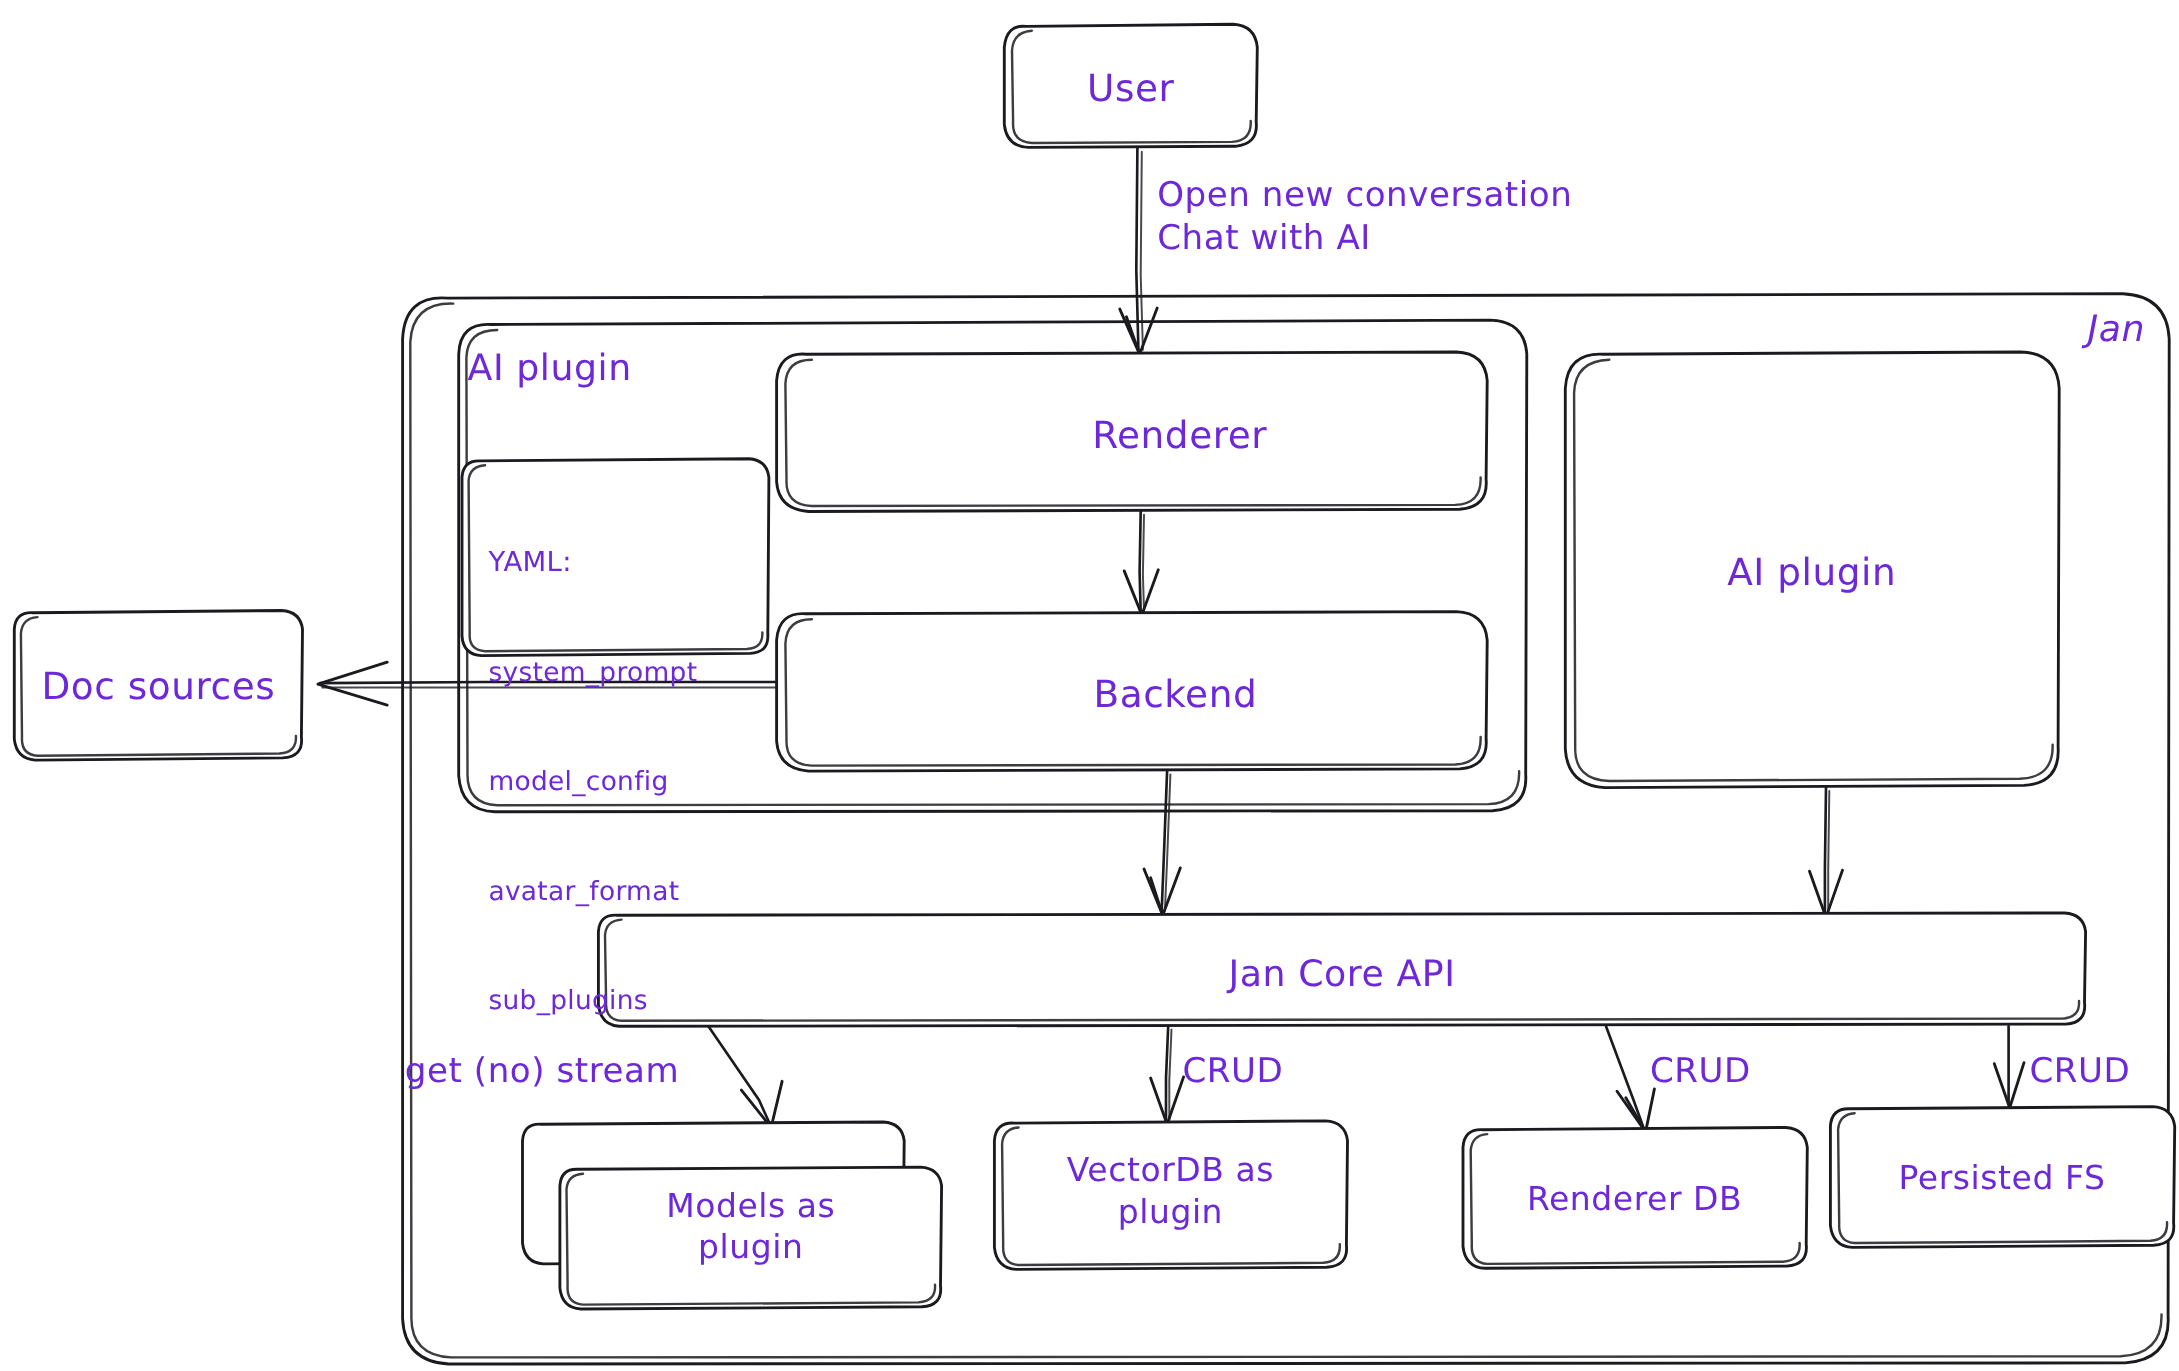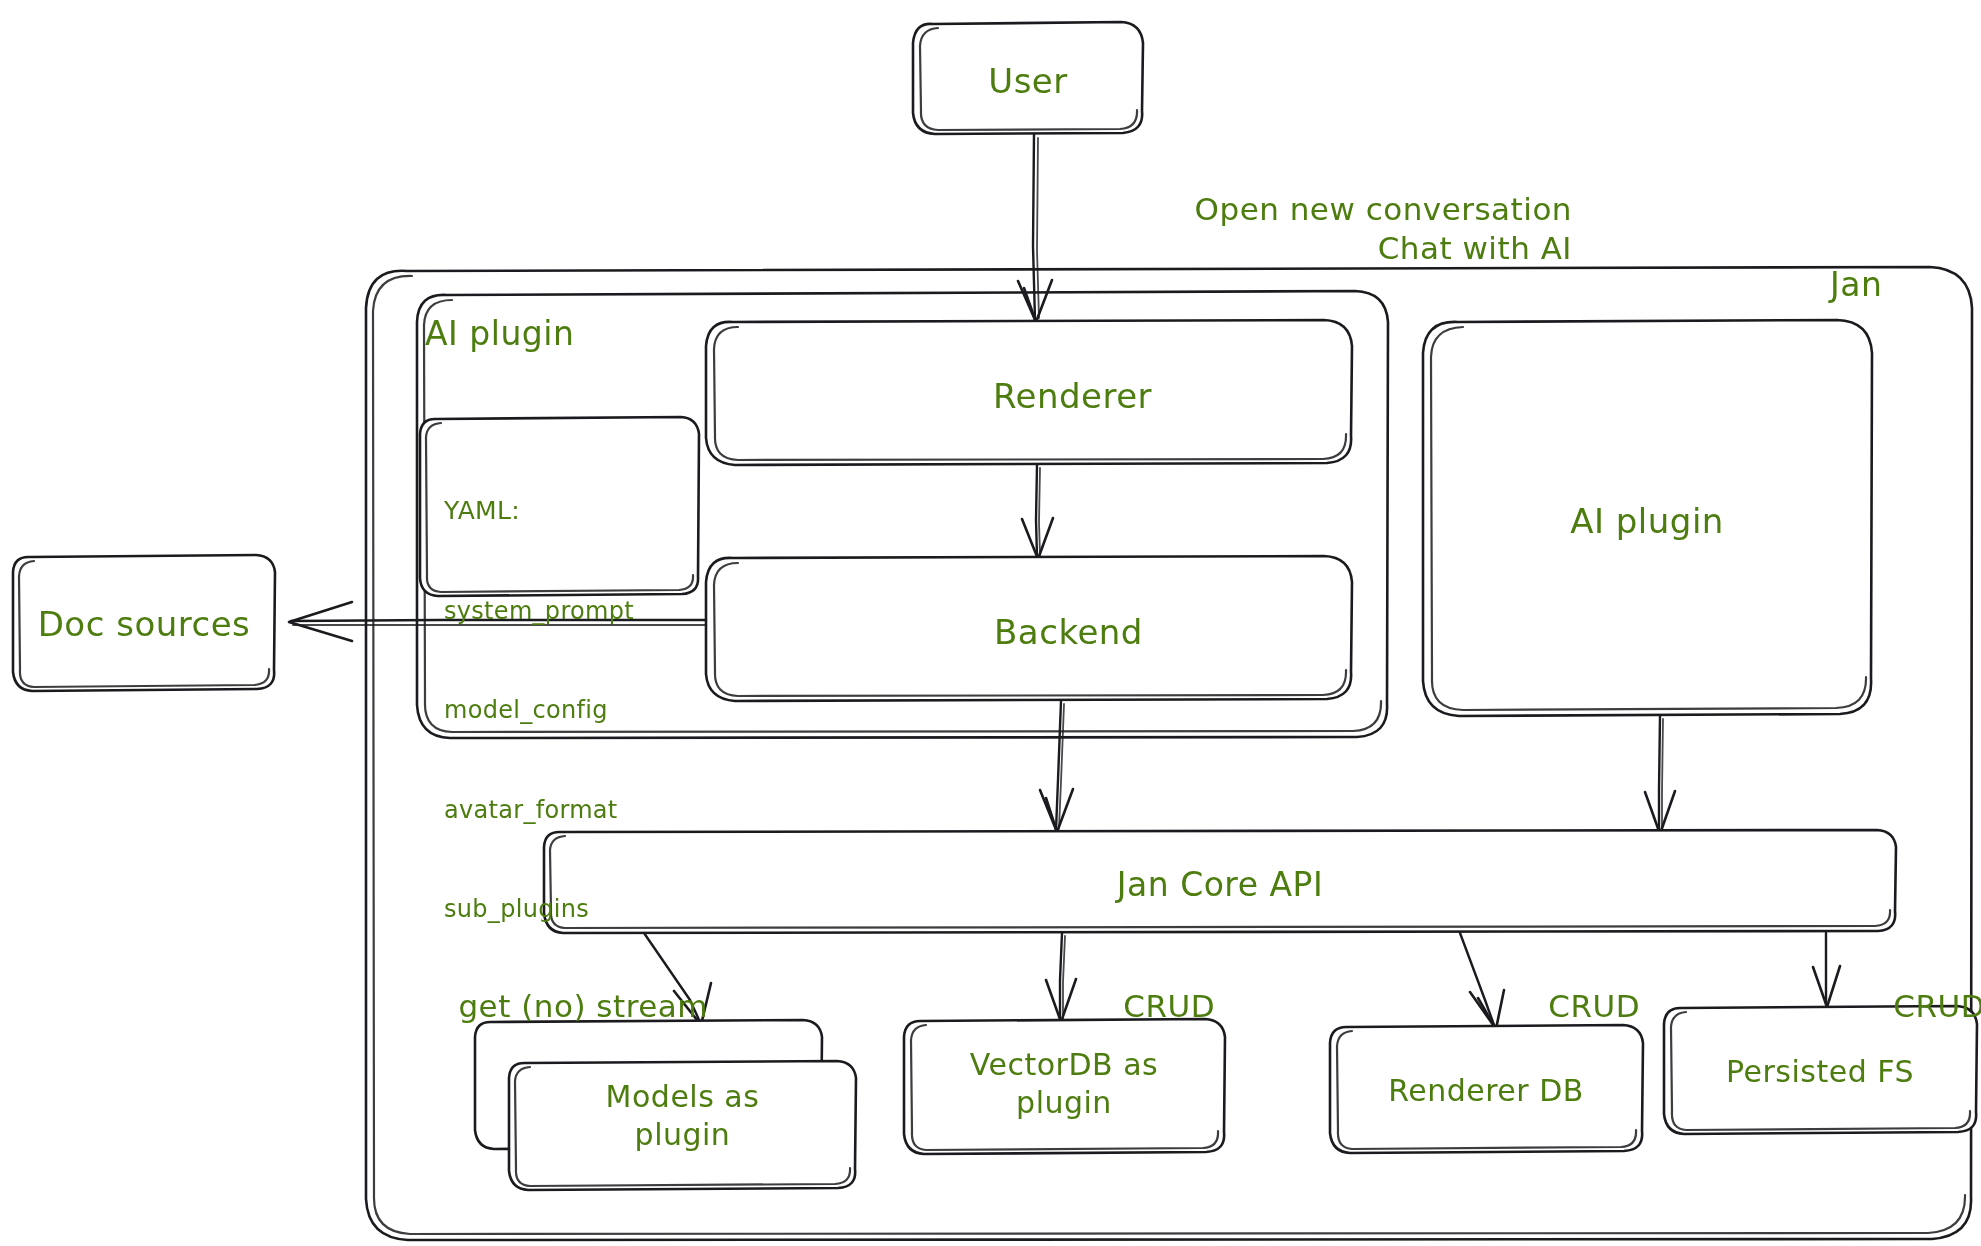--- a/index.html
+++ b/index.html
@@ -5,34 +5,34 @@
   html,body{margin:0;padding:0;background:#ffffff;}
   body{
     width:1981px;height:1246px;
     font-family:"DejaVu Sans", sans-serif;
     overflow:hidden;
   }
   #diagram-root{position:relative;width:1981px;height:1246px;background:#fff;}
   svg#sketch{position:absolute;left:0;top:0;width:1981px;height:1246px;}
   .node-label{
     position:absolute;
-    color:#4d7c0f;
+    color:#6d28d9;
     font-family:"DejaVu Sans", sans-serif;
     font-weight:400;
     letter-spacing:.5px;
     text-align:center;
     white-space:pre;
     pointer-events:none;
     line-height:1.25;
   }
   .lbl-user{font-size:34px;}
   .lbl-box{font-size:34px;}
   .lbl-core{font-size:33px;}
   .lbl-small{font-size:30px;}
-  .lbl-edge{font-size:31px;text-align:right;margin-top:32px;}
+  .lbl-edge{font-size:31px;text-align:left;}
   .lbl-group{font-size:33px;}
   .lbl-yaml{font-size:24px;text-align:left;line-height:1.38;letter-spacing:.3px;}
   .lbl-yaml .ytitle{font-size:25px;}
 </style>
 </head>
 <body>
 
 <div id="diagram-root">
 
   <svg id="sketch" viewBox="0 0 1981 1246" aria-hidden="true">
@@ -160,21 +160,21 @@
       <path class="rk" d="M1348,1027 Q1331,1026 1330,1043 L1330,1133 Q1332,1152 1350,1153 L1624,1151 Q1644,1150 1642,1131 L1643,1043 Q1641,1026 1623,1025 L1348,1027 Z"></path>
       <path class="rk2" d="M1352,1031 Q1338,1032 1337,1046 L1338,1131 Q1337,1148 1352,1149 L1621,1147 Q1637,1146 1636,1130"></path>
     </g>
 
     <g>
       <path class="rk" d="M1682,1008 Q1665,1007 1664,1024 L1664,1114 Q1666,1133 1684,1134 L1958,1132 Q1978,1131 1976,1112 L1977,1024 Q1975,1007 1957,1006 L1682,1008 Z"></path>
       <path class="rk2" d="M1686,1012 Q1672,1013 1671,1027 L1672,1112 Q1671,1129 1686,1130 L1955,1128 Q1971,1127 1970,1111"></path>
     </g>
   </svg>
 
-  <div class="node-label lbl-group" style="left:1830px;top:264px;width:120px;text-align:left;">Jan</div>
+  <div class="node-label lbl-group" style="left:1830px;top:278px;width:120px;text-align:right;font-style:italic;">Jan</div>
 
   <div class="node-label lbl-group" style="left:425px;top:313px;width:250px;text-align:left;">AI plugin</div>
 
   <div class="node-label lbl-user" style="left:913px;top:60px;width:230px;">User</div>
 
   <div class="node-label lbl-edge" style="left:1052px;top:158px;width:520px;">Open new conversation
 Chat with AI</div>
 
   <div class="node-label lbl-box" style="left:706px;top:375px;width:645px;margin-left:44px;">Renderer</div>
 

